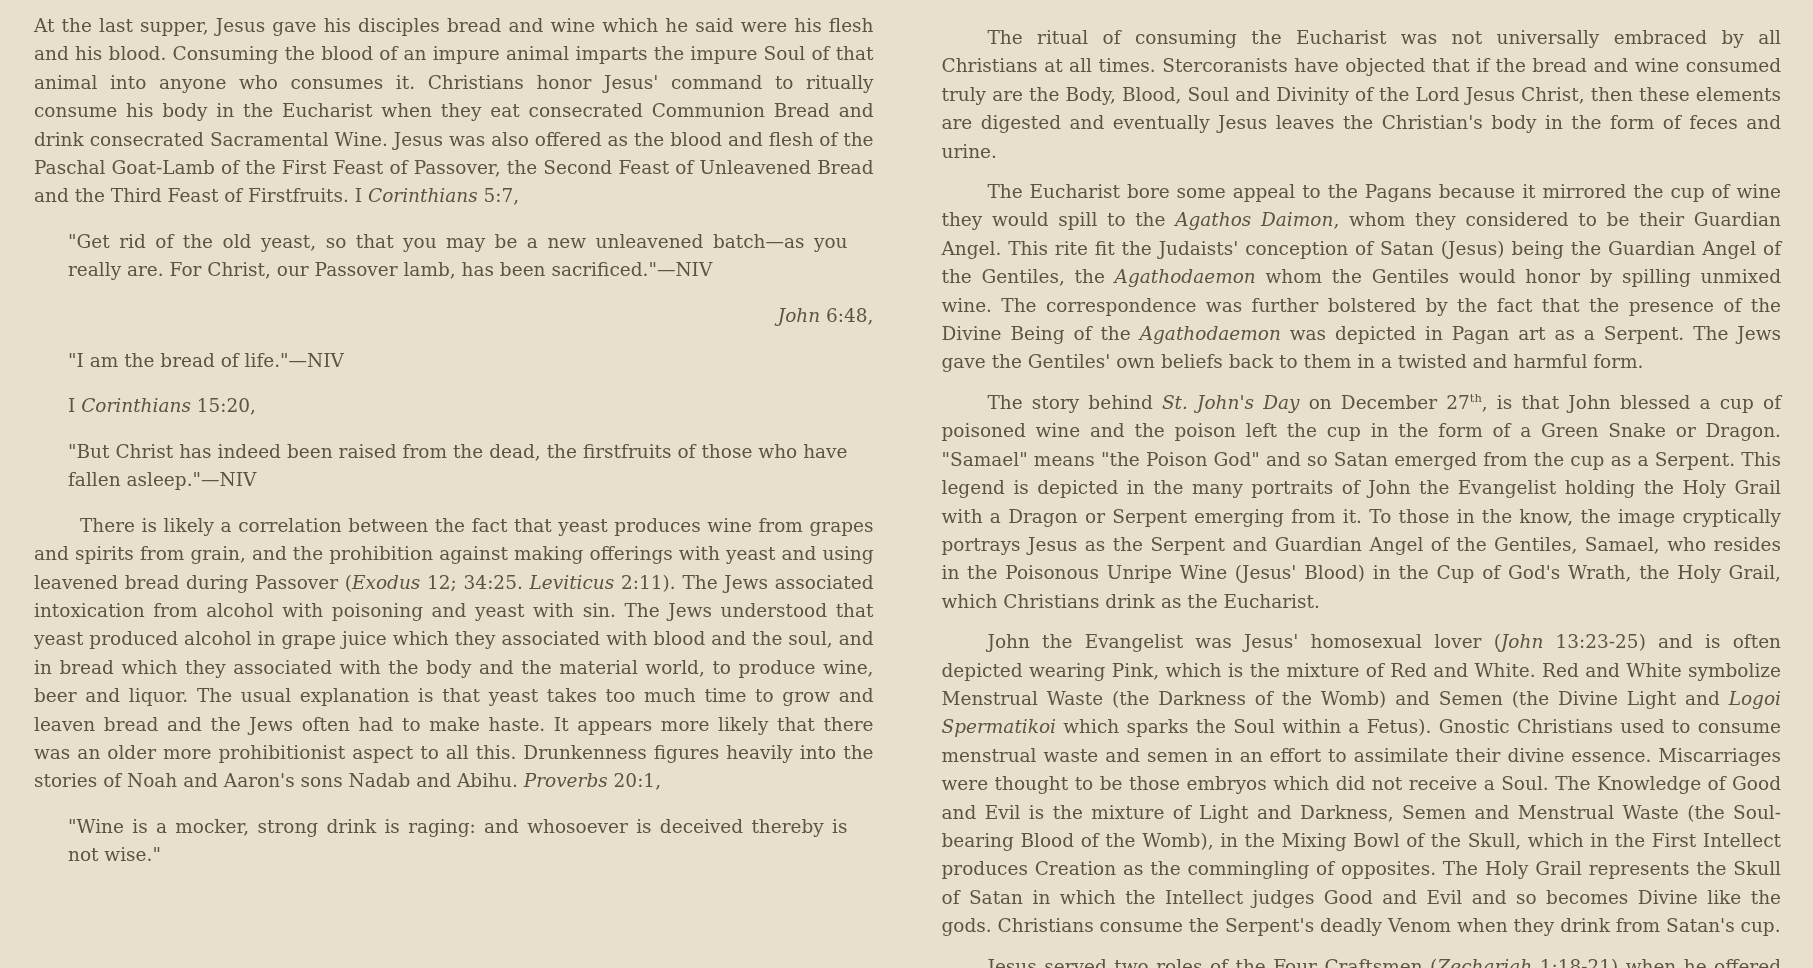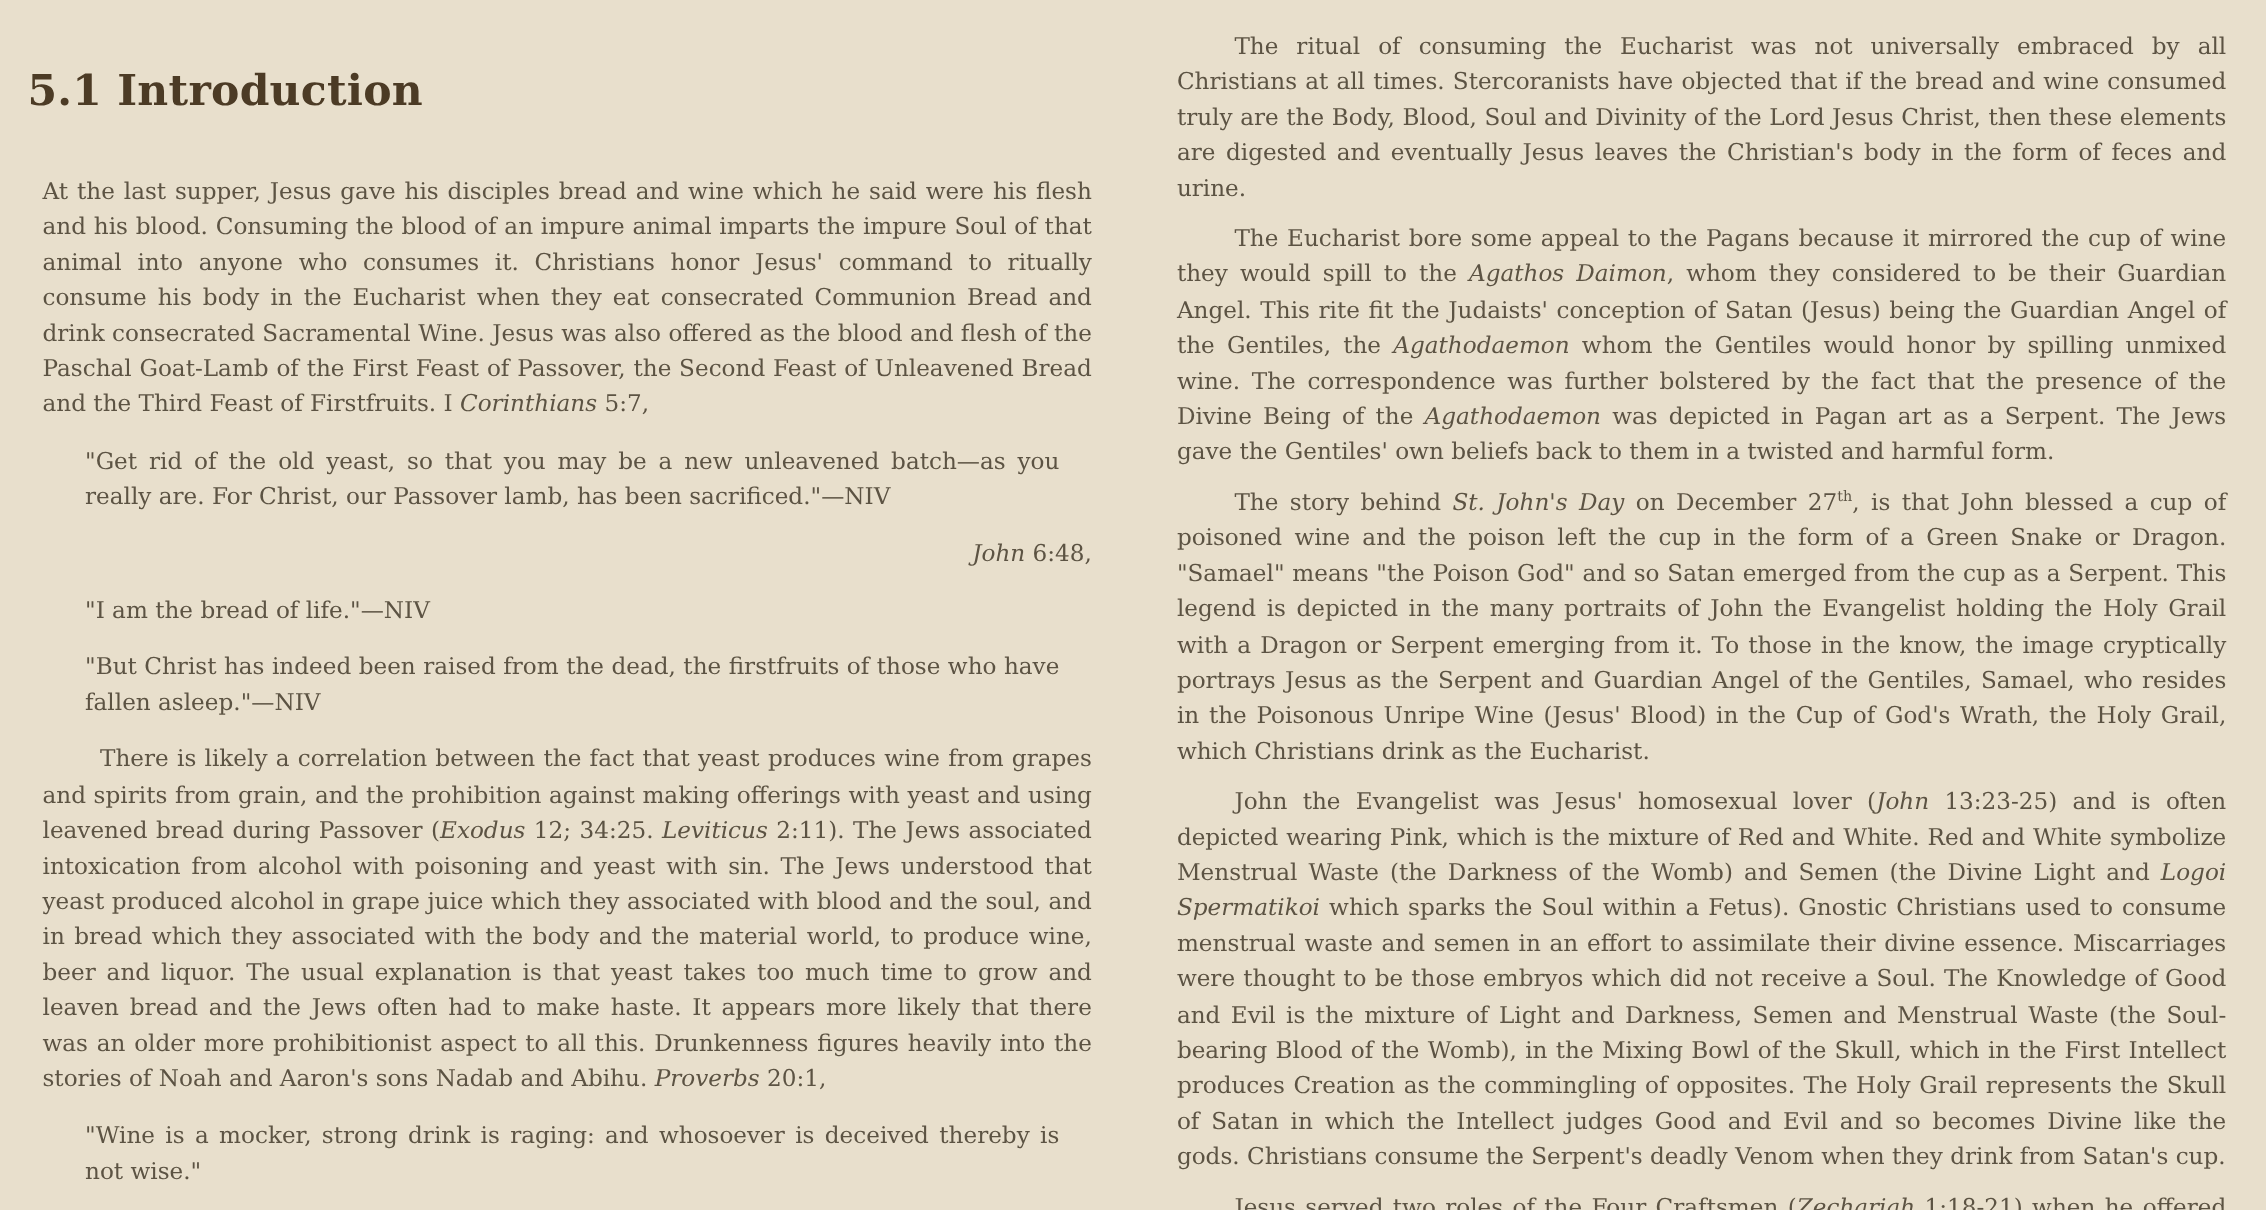--- a/index.html
+++ b/index.html
@@ -44,26 +44,26 @@
   .block.quote { margin-left: 46px; margin-right: 38px; }
   .block.quote-ref { margin-left: 62px; text-align: right; }
   em { font-style: italic; }
   sup { font-size: 0.62em; line-height: 0; vertical-align: super; letter-spacing: 0; }
 </style>
 </head>
 <body>
 
 <main class="page">
   <section class="col col-left">
-    <h2 class="heading">5.1 Introduction</h2>
     <div>
         <p class="block paragraph">At the last supper, Jesus gave his disciples bread and wine which he said were his flesh and his blood. Consuming the blood of an impure animal imparts the impure Soul of that animal into anyone who consumes it. Christians honor Jesus' command to ritually consume his body in the Eucharist when they eat consecrated Communion Bread and drink consecrated Sacramental Wine. Jesus was also offered as the blood and flesh of the Paschal Goat-Lamb of the First Feast of Passover, the Second Feast of Unleavened Bread and the Third Feast of Firstfruits. I <em>Corinthians</em> 5:7,</p>
         <p class="block quote">"Get rid of the old yeast, so that you may be a new unleavened batch—as you really are. For Christ, our Passover lamb, has been sacrificed."—NIV</p>
         <p class="block quote-ref"><em>John</em> 6:48,</p>
         <p class="block quote">"I am the bread of life."—NIV</p>
+        <p class="block quote">I <em>Corinthians</em> 15:20,</p>
         <p class="block quote">"But Christ has indeed been raised from the dead, the firstfruits of those who have fallen asleep."—NIV</p>
         <p class="block paragraph indent">There is likely a correlation between the fact that yeast produces wine from grapes and spirits from grain, and the prohibition against making offerings with yeast and using leavened bread during Passover (<em>Exodus</em> 12; 34:25. <em>Leviticus</em> 2:11). The Jews associated intoxication from alcohol with poisoning and yeast with sin. The Jews understood that yeast produced alcohol in grape juice which they associated with blood and the soul, and in bread which they associated with the body and the material world, to produce wine, beer and liquor. The usual explanation is that yeast takes too much time to grow and leaven bread and the Jews often had to make haste. It appears more likely that there was an older more prohibitionist aspect to all this. Drunkenness figures heavily into the stories of Noah and Aaron's sons Nadab and Abihu. <em>Proverbs</em> 20:1,</p>
         <p class="block quote">"Wine is a mocker, strong drink is raging: and whosoever is deceived thereby is not wise."</p>
       </div>
   </section>
   <section class="col col-right">
     <div>
         <p class="block paragraph indent">The ritual of consuming the Eucharist was not universally embraced by all Christians at all times. Stercoranists have objected that if the bread and wine consumed truly are the Body, Blood, Soul and Divinity of the Lord Jesus Christ, then these elements are digested and eventually Jesus leaves the Christian's body in the form of feces and urine.</p>
         <p class="block paragraph indent">The Eucharist bore some appeal to the Pagans because it mirrored the cup of wine they would spill to the <em>Agathos Daimon</em>, whom they considered to be their Guardian Angel. This rite fit the Judaists' conception of Satan (Jesus) being the Guardian Angel of the Gentiles, the <em>Agathodaemon</em> whom the Gentiles would honor by spilling unmixed wine. The correspondence was further bolstered by the fact that the presence of the Divine Being of the <em>Agathodaemon</em> was depicted in Pagan art as a Serpent. The Jews gave the Gentiles' own beliefs back to them in a twisted and harmful form.</p>
         <p class="block paragraph indent">The story behind <em>St. John's Day</em> on December 27<sup>th</sup>, is that John blessed a cup of poisoned wine and the poison left the cup in the form of a Green Snake or Dragon. "Samael" means "the Poison God" and so Satan emerged from the cup as a Serpent. This legend is depicted in the many portraits of John the Evangelist holding the Holy Grail with a Dragon or Serpent emerging from it. To those in the know, the image cryptically portrays Jesus as the Serpent and Guardian Angel of the Gentiles, Samael, who resides in the Poisonous Unripe Wine (Jesus' Blood) in the Cup of God's Wrath, the Holy Grail, which Christians drink as the Eucharist.</p>

